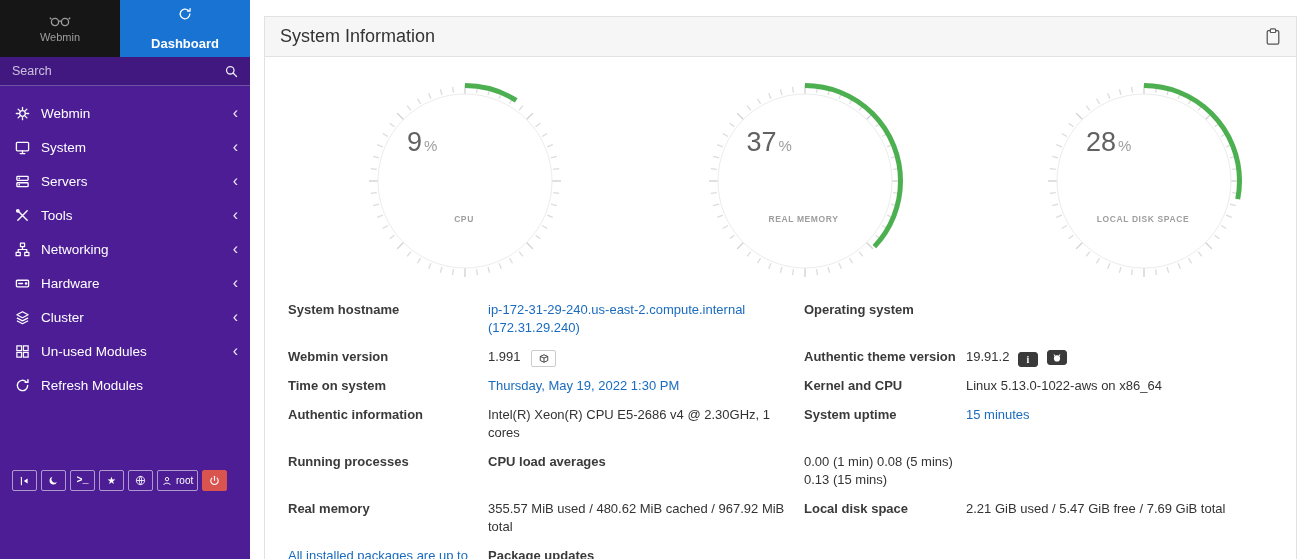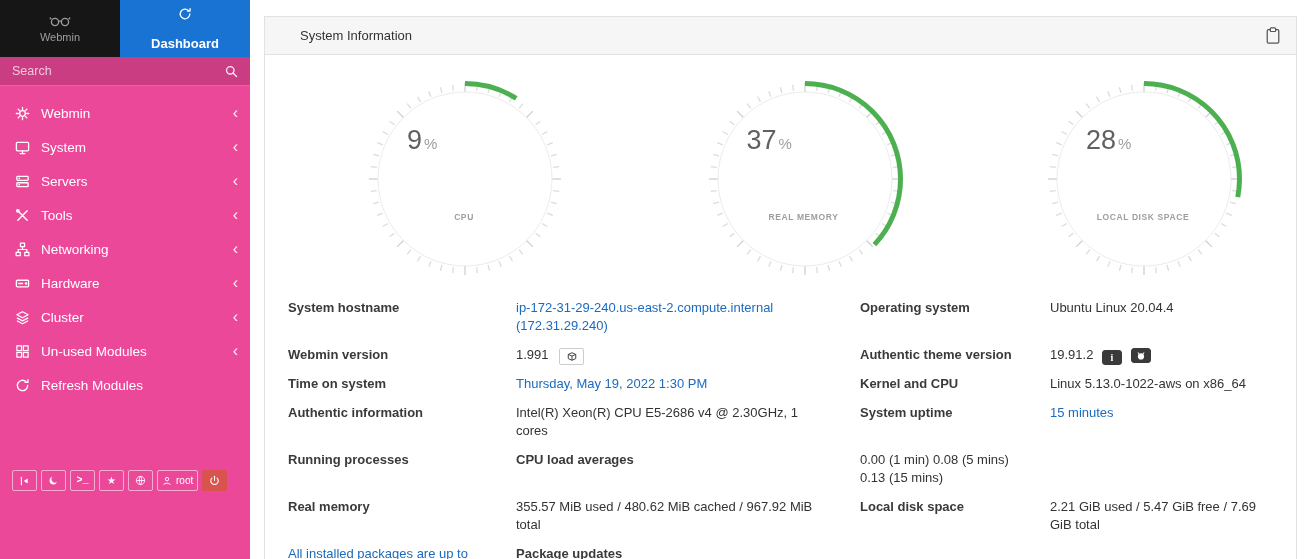--- a/index.html
+++ b/index.html
@@ -1,52 +1,52 @@
 <!DOCTYPE html>
 <html><head>
 <meta charset="utf-8">
 <style>
   * { margin:0; padding:0; box-sizing:border-box; }
   html,body { width:1306px; height:559px; overflow:hidden; }
   body { display:flex; background:#fff; font-family:"Liberation Sans","DejaVu Sans",sans-serif; }
 
   
-  .sidebar { width:250px; height:100%; background:#ec4899; color:#fff; display:flex; flex-direction:column; flex-shrink:0; }
+  .sidebar { width:250px; height:100%; background:#4c1d95; color:#fff; display:flex; flex-direction:column; flex-shrink:0; }
   .side-top { display:flex; height:57px; flex-shrink:0; }
   .logo-box { width:120px; background:#161616; display:flex; flex-direction:column; align-items:center; justify-content:center; gap:3px; color:#9e9e9e; font-size:11px; cursor:pointer; }
   .dash-tab { flex:1; background:#1973d2; display:flex; flex-direction:column; align-items:center; justify-content:center; gap:15px; font-weight:bold; font-size:13px; cursor:pointer; }
   .search-row { height:29px; background:rgba(0,0,0,0.14); border-bottom:1px solid rgba(255,255,255,0.25); display:flex; align-items:center; padding:0 12px; flex-shrink:0; }
   .search-row input { flex:1; background:transparent; border:none; outline:none; color:#fff; font-size:12.5px; font-family:inherit; }
   .search-row input::placeholder { color:rgba(255,255,255,0.72); }
   .menu { padding-top:10px; }
   .mitem { height:34px; display:flex; align-items:center; padding:0 12px 0 14px; font-size:13.5px; cursor:pointer; }
   .mitem .micon { width:16px; margin-right:11px; display:flex; justify-content:center; }
   .mitem .lbl { flex:1; }
   .mitem .chev { font-size:16px; line-height:1; opacity:.9; }
   .bottom-icons { margin-top:auto; margin-bottom:68px; padding:0 12px; display:flex; gap:4px; align-items:center; }
   .bbtn { min-width:25px; height:21px; border:1px solid rgba(255,255,255,0.55); border-radius:2px; display:flex; align-items:center; justify-content:center; gap:4px; font-size:10px; color:#fff; background:transparent; padding:0 4px; cursor:pointer; font-family:inherit; }
   .bbtn .glyph { font-size:10px; line-height:1; }
   .bbtn.red { background:#d9534f; border-color:#d9534f; }
 
   
   .main { flex:1; padding:16px 9px 0 14px; }
   .panel { border:1px solid #e2e2e2; background:#fff; display:flex; flex-direction:column; min-height:560px; }
   .phead { background:#f6f6f6; border-bottom:1px solid #e2e2e2; padding:9px 15px; display:flex; align-items:center; justify-content:space-between; flex-shrink:0; }
-  .phead h1 { font-size:13px; font-weight:500; color:#333;margin-left:20px; }
+  .phead h1 { font-size:18px; font-weight:500; color:#333; }
   .clip-btn { background:none; border:none; cursor:pointer; padding:0; display:flex; }
 
   .gauges-row { display:flex; justify-content:space-between; padding:24px 52px 4px 100px; }
   .gauge { width:200px; height:205px; position:relative; }
   .gauge svg.dial { position:absolute; left:0; top:0; }
   .gval { position:absolute; left:42px; top:46px; color:#616161; font-size:27px; }
   .gval .unit { font-size:15px; color:#9e9e9e; margin-left:2px; }
   .glabel { position:absolute; left:0; right:2px; top:133px; text-align:center; font-size:8.5px; font-weight:bold; color:#9e9e9e; letter-spacing:.6px; }
 
   .info { padding:6px 20px 8px 23px; font-size:13px; color:#333; }
-  .irow { display:grid; grid-template-columns:200px 316px 162px 1fr;gap:28px; }
+  .irow { display:grid; grid-template-columns:200px 316px 162px 1fr; }
   .cell { padding:5px 8px 5px 0; line-height:1.42; }
   .cell.label { font-weight:bold; color:#3a3a3a; }
   .link { color:#1a6bbf; cursor:pointer; }
   .mini-btn { display:inline-flex; align-items:center; justify-content:center; border:1px solid #ccc; background:#fff; border-radius:2px; height:17px; min-width:25px; margin-left:7px; vertical-align:-3px; cursor:pointer; }
   .dark-btn { display:inline-flex; align-items:center; justify-content:center; background:#3a3a3a; border:1px solid #3a3a3a; border-radius:3px; height:15px; min-width:20px; margin-left:5px; vertical-align:-2px; color:#fff; cursor:pointer; padding:0; }
   .dark-btn .i-glyph { font-size:10px; font-weight:bold; font-family:"Liberation Serif",serif; line-height:1; }
 
   .warning { margin-top:auto; background:#fcf8e3; border-top:1px solid #f0e6c8; padding:8px 16px 12px; color:#8a6d3b; font-size:13px; font-weight:bold; display:flex; align-items:center; gap:7px; }
 </style>
 </head>
@@ -399,21 +399,20 @@
         <div class="gval"><span>28</span><span class="unit">%</span></div>
         <div class="glabel">LOCAL DISK SPACE</div>
       </div>
     </div>
 
     <div class="info">
       <div class="irow">
         <div class="cell label">System hostname</div>
         <div class="cell"><span class="link">ip-172-31-29-240.us-east-2.compute.internal (172.31.29.240)</span></div>
         <div class="cell label">Operating system</div>
-        <div class="cell">Ubuntu Linux 20.04.4</div>
       </div>
       <div class="irow">
         <div class="cell label">Webmin version</div>
         <div class="cell">
           <span>1.991</span>
           <button class="mini-btn">
               <svg width="10" height="11" viewBox="0 0 12 12" fill="none" stroke="#444" stroke-width="1.2" stroke-linejoin="round">
                 <path d="M1.5 3.5l4.5-2 4.5 2-4.5 2z"></path>
                 <path d="M1.5 3.5v5l4.5 2 4.5-2v-5"></path>
                 <path d="M6 5.5v5"></path>

